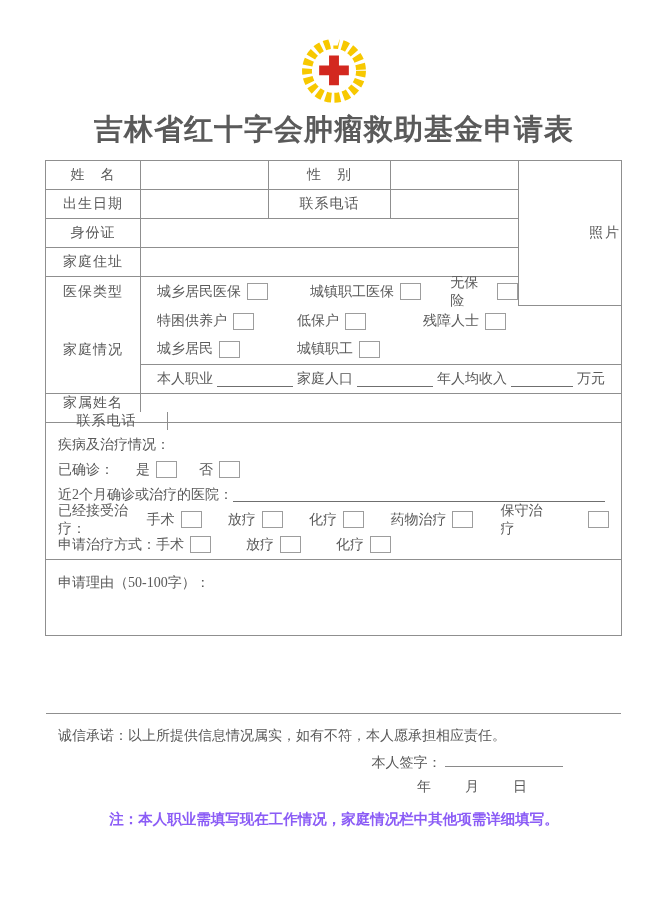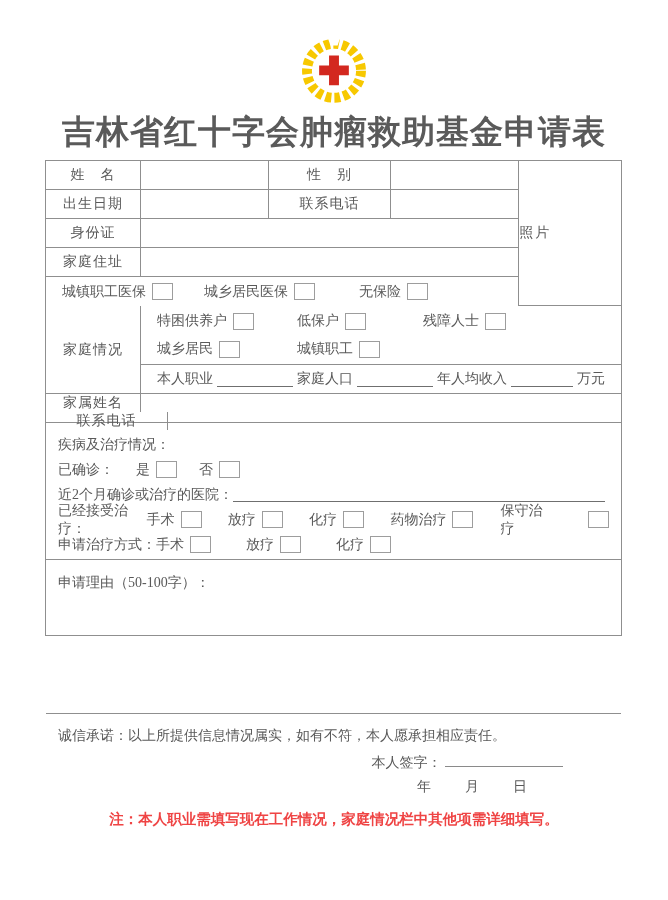--- a/index.html
+++ b/index.html
@@ -17,39 +17,39 @@
     color:var(--txt);
     overflow:hidden;
   }
   .logo{
     position:absolute;top:32px;left:50%;transform:translateX(-50%);
     width:72px;height:74px;
   }
   .title{
     position:absolute;top:110px;left:0;width:100%;
     text-align:center;
-    font-size:33px;font-weight:bold;letter-spacing:1px;
+    font-size:29px;font-weight:bold;letter-spacing:1px;
     color:#5a5a5a;
   }
   .form-table{
     position:absolute;top:160px;left:45px;width:577px;height:476px;
     border:1px solid var(--bd);
     font-size:14px;
   }
   .top-block{display:flex;height:145px;}
   .top-left{width:475px;display:flex;flex-direction:column;}
   .tl-row{display:flex;height:29px;border-bottom:1px solid var(--bd);}
   .cell{display:flex;align-items:center;border-right:1px solid var(--bd);height:100%;}
   .cell.lbl{justify-content:center;letter-spacing:1px;}
   .w-lbl1{width:95px;}
   .w-val1{width:128px;}
   .w-lbl2{width:122px;}
   .flex1{flex:1;}
   .photo-cell{
-    width:102px;display:flex;align-items:center;justify-content:flex-start;
+    width:102px;display:flex;align-items:center;justify-content:flex-end;
     border-bottom:1px solid var(--bd);letter-spacing:2px;
   }
   .id-boxes{flex:1;display:flex;}
   .idbox{flex:1;border-right:1px solid var(--bd-light);}
   .idbox:last-child{border-right:none;}
   .h-line{display:flex;align-items:center;padding-left:16px;flex:1;}
   .cb{
     display:inline-block;width:21px;height:17px;
     border:1px solid #9d9d9d;background:#fff;margin-left:6px;flex:none;
   }
@@ -85,21 +85,21 @@
   .reason-block{height:154px;border-bottom:1px solid var(--bd);padding:14px 12px 0 12px;}
   
   .pledge-block{height:86px;padding:13px 12px 0 12px;}
   .p-line1{height:25px;display:flex;align-items:flex-start;}
   .p-line2{height:26px;text-align:right;padding-right:46px;}
   .p-line3{height:24px;text-align:right;padding-right:72px;letter-spacing:10px;}
   .sig-ul{display:inline-block;width:118px;border-bottom:1px solid #8a8a8a;height:15px;}
   
   .note{
     position:absolute;top:810px;left:0;width:100%;
-    text-align:center;font-size:14.5px;font-weight:bold;color:#ef4444;
+    text-align:center;font-size:14.5px;font-weight:bold;color:#8b5cf6;
     font-family:"Liberation Sans","DejaVu Sans",sans-serif;
   }
 </style>
 </head>
 <body>
 
 <div class="page">
 
   <div class="logo">
     <svg width="72" height="74" viewBox="0 0 80 82">
@@ -153,27 +153,28 @@
               <div class="idbox"></div>
             </div>
         </div>
 
         <div class="tl-row">
           <div class="cell lbl w-lbl1">家庭住址</div>
           <div class="cell flex1"></div>
         </div>
 
         <div class="tl-row" style="border-bottom:none">
+          <div class="cell lbl w-lbl1">医保类型</div>
           <div class="cell flex1 h-line">
+            <span class="opt ins-opt1">
+              <span>城乡居民医保</span>
+              <span class="cb"></span>
+            </span>
             <span class="opt ins-opt2">
               <span>城镇职工医保</span>
-              <span class="cb"></span>
-            </span>
-            <span class="opt ins-opt1">
-              <span>城乡居民医保</span>
               <span class="cb"></span>
             </span>
             <span class="opt">
               <span>无保险</span>
               <span class="cb"></span>
             </span>
           </div>
         </div>
 
       </div>

